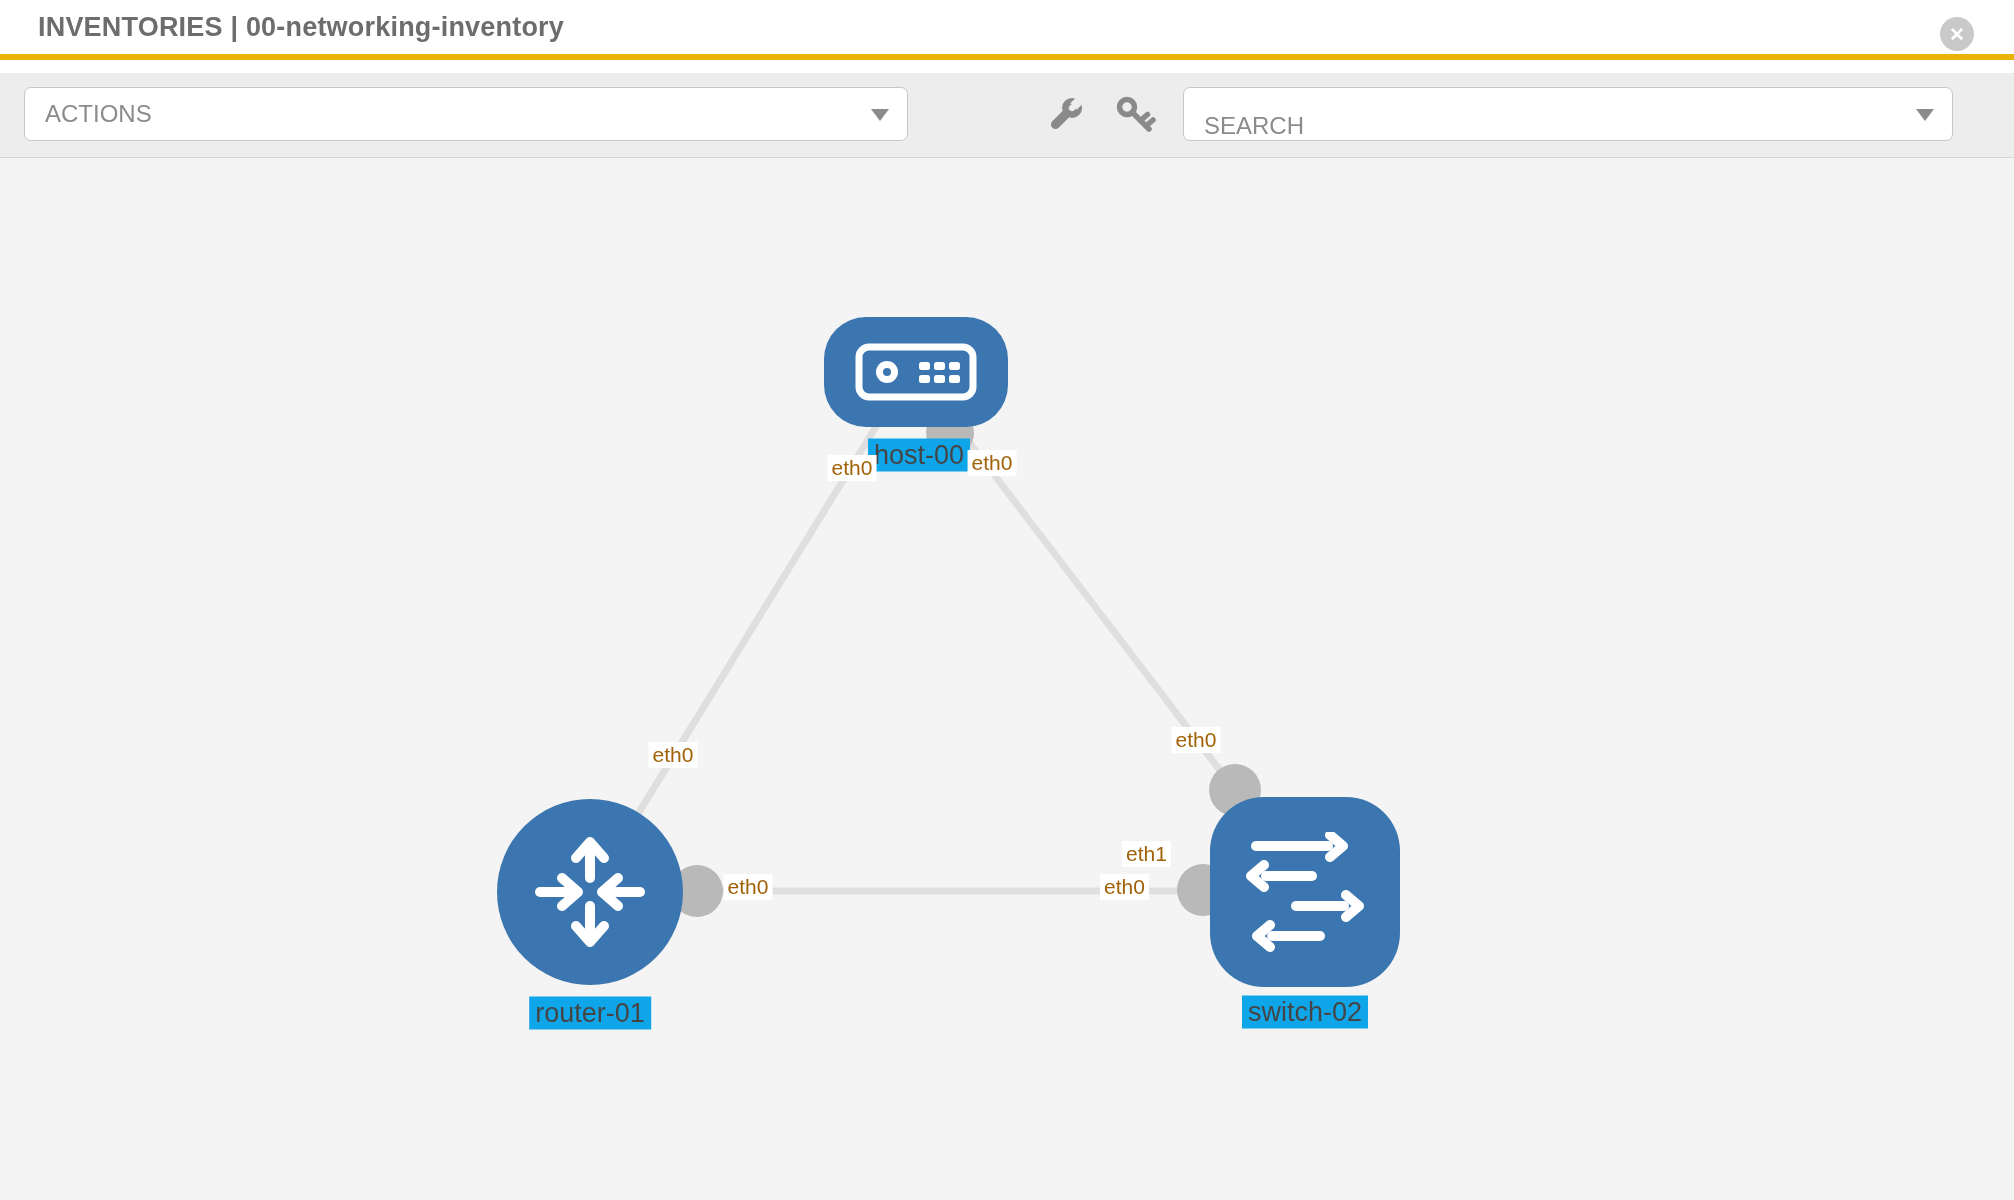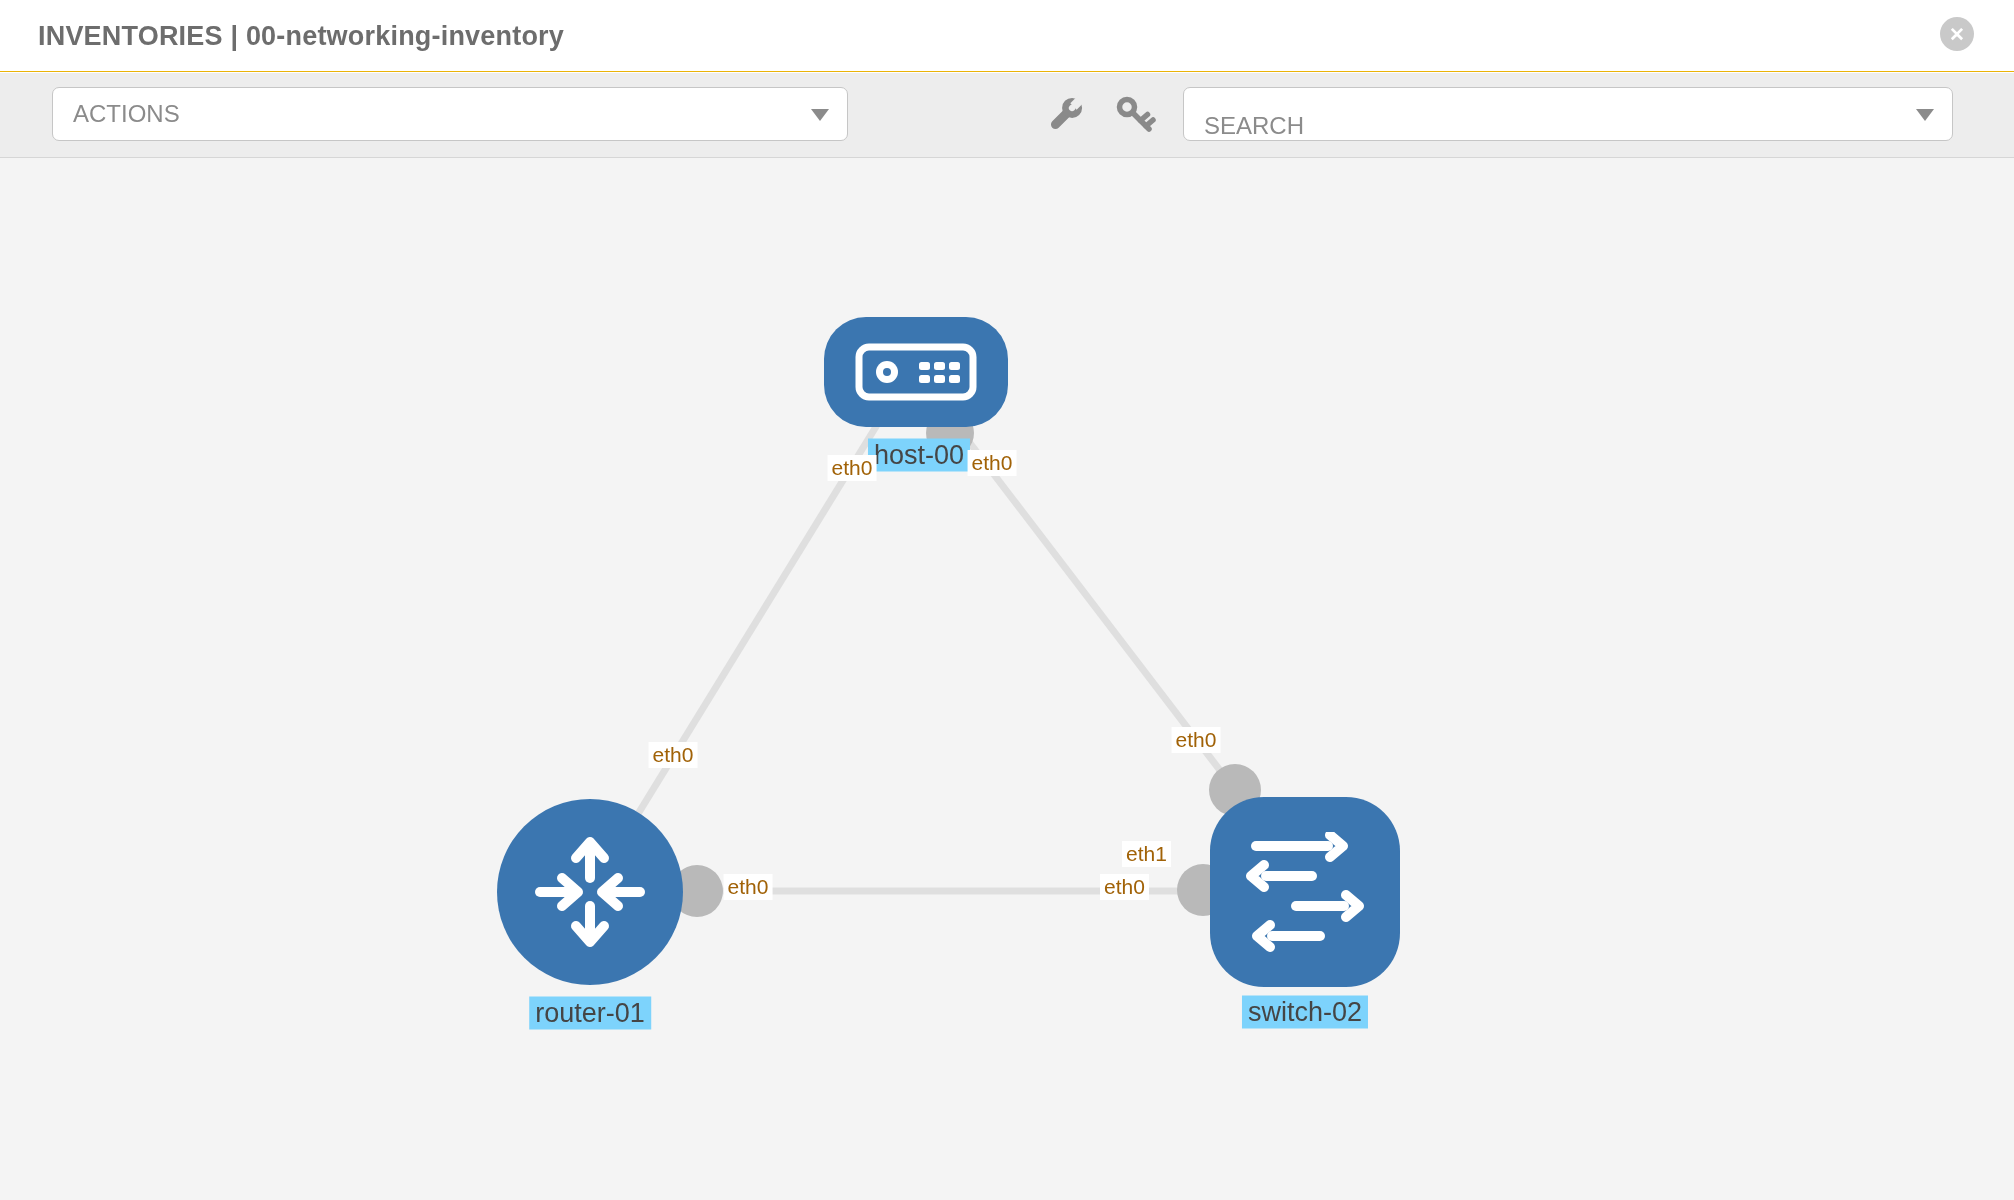--- a/index.html
+++ b/index.html
@@ -3,58 +3,58 @@
 <meta charset="utf-8">
 <style>
   * { box-sizing: border-box; }
   html,body { margin:0; padding:0; }
   body {
     width:2014px; height:1200px; position:relative; overflow:hidden;
     background:#ffffff; font-family:"Liberation Sans", sans-serif;
   }
 
   
-  .header { position:absolute; top:0; left:0; width:2014px; height:72px;
-            background:#ffffff; border-bottom:1px solid #eab308; z-index:10;padding-left:40px; }
+  .header { position:absolute; top:0; left:0; width:2014px; height:60px;
+            background:#ffffff; border-bottom:6px solid #eab308; z-index:10;padding-left:40px; }
   .page-title { position:absolute; left:38px; top:50%; transform:translateY(-50%);
                 font-size:27px; font-weight:bold; color:#6d6d6d; letter-spacing:.2px; }
   .close-btn { position:absolute; right:40px; top:17px; width:34px; height:34px;
                border-radius:50%; background:#c9c9c9; color:#ffffff;
                display:flex; align-items:center; justify-content:center;
                font-size:19px; font-weight:bold; cursor:pointer; line-height:1; }
 
   
   .toolbar { position:absolute; top:73px; left:0; width:2014px; height:85px;
              background:#ededed; border-bottom:1px solid #d6d6d6; z-index:10; }
   .dropdown { position:absolute; top:14px; height:54px; background:#ffffff;
               border:1px solid #c6c6c6; border-radius:7px;
               display:flex; align-items:center; padding:0 46px 0 20px;
               font-size:24px; color:#8b8b8b; cursor:pointer; }
-  .dd-actions { left:52px;  width:796px; }
+  .dd-actions { left:24px;  width:884px; }
   .dd-search  { left:1183px; width:770px;align-items:flex-end; }
   .caret { position:absolute; right:18px; top:50%; margin-top:-5px;
            width:0; height:0; border-left:9px solid transparent;
            border-right:9px solid transparent; border-top:12px solid #8b8b8b; }
   .tool-icon { position:absolute; top:20px; width:44px; height:44px; cursor:pointer; }
   .tool-wrench { left:1043px; }
   .tool-key    { left:1113px; }
 
   
   .canvas { position:absolute; top:158px; left:0; width:2014px; height:1042px;
             background:#f4f4f4; overflow:hidden; }
   .links-svg { position:absolute; top:0; left:0; z-index:1; }
 
   .node { position:absolute; z-index:2; background:#3b76b0;
           display:flex; align-items:center; justify-content:center; cursor:pointer; }
   .node-host   { left:824px;  top:159px; width:184px; height:110px; border-radius:42px; }
   .node-router { left:497px;  top:641px; width:186px; height:186px; border-radius:50%; }
   .node-switch { left:1210px; top:639px; width:190px; height:190px; border-radius:54px; }
 
   .node-label { position:absolute; z-index:3; transform:translate(-50%,-50%);
-                background:#7dd3fc; color:#454545; font-size:27px;
+                background:#0ea5e9; color:#454545; font-size:27px;
                 padding:1px 6px; white-space:nowrap; }
   .iface-label { position:absolute; z-index:3; transform:translate(-50%,-50%);
                  background:#ffffff; color:#a16207; font-size:21px;
                  padding:1px 4px; white-space:nowrap; }
   .iface-anchored { transform:translateY(-50%); }
 </style>
 </head>
 <body>
 
 <div class="header">

